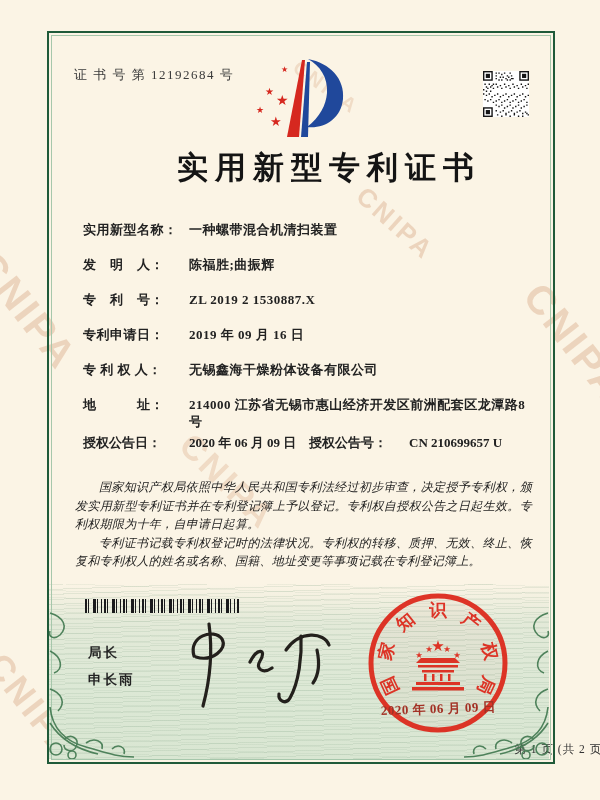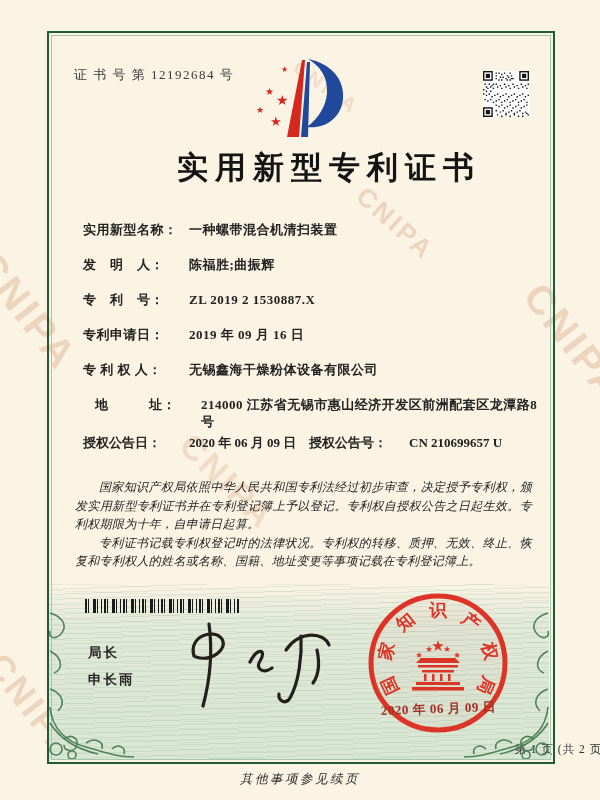--- a/index.html
+++ b/index.html
@@ -44,21 +44,21 @@
   .qr{position:absolute;left:483px;top:71px;width:46px;height:46px;z-index:3;}
 
   .title{position:absolute;left:47px;top:147px;width:564px;text-align:center;
          font-size:31px;font-weight:700;letter-spacing:7px;color:#141414;z-index:3;}
 
   
   .fields{position:absolute;left:83px;top:221px;width:452px;z-index:3;
           font-size:13px;font-weight:700;color:#222;}
   .frow{position:absolute;left:0;width:452px;line-height:17px;}
   .fr1{top:0;} .fr2{top:35px;} .fr3{top:70px;} .fr4{top:105px;}
-  .fr5{top:140px;} .fr6{top:175px;margin-left:12px;} .fr7{top:213px;}
+  .fr5{top:140px;} .fr6{top:175px;} .fr7{top:213px;}
   .flabel{display:inline-block;width:106px;vertical-align:top;letter-spacing:.5px;}
   .fvalue{display:inline-block;width:340px;vertical-align:top;letter-spacing:.5px;}
   .grant-date-label{display:inline-block;width:106px;}
   .grant-date-value{display:inline-block;width:120px;}
   .grant-no-label{display:inline-block;width:100px;}
   .grant-no-value{display:inline-block;}
 
   
   .paras{position:absolute;left:75px;top:478px;width:457px;z-index:3;
          font-size:12px;line-height:18.5px;color:#1d1d1d;text-align:justify;
@@ -258,15 +258,14 @@
       <path d="M8,116 C18,132 34,142 56,147"></path>
       <path d="M22,132 C30,126 38,132 34,140 C31,146 22,144 22,138"></path>
       <circle cx="14" cy="142" r="6"></circle>
       <circle cx="30" cy="148" r="4"></circle>
       <path d="M44,136 C52,130 62,134 60,142"></path>
       <path d="M70,142 C76,136 84,140 82,147"></path>
     </g>
   </svg>
 
   <div class="page-num">第 1 页 (共 2 页)</div>
-  <div class="cont-note">其他事项参见续页</div>
 
 </div>
 
 </body></html>

